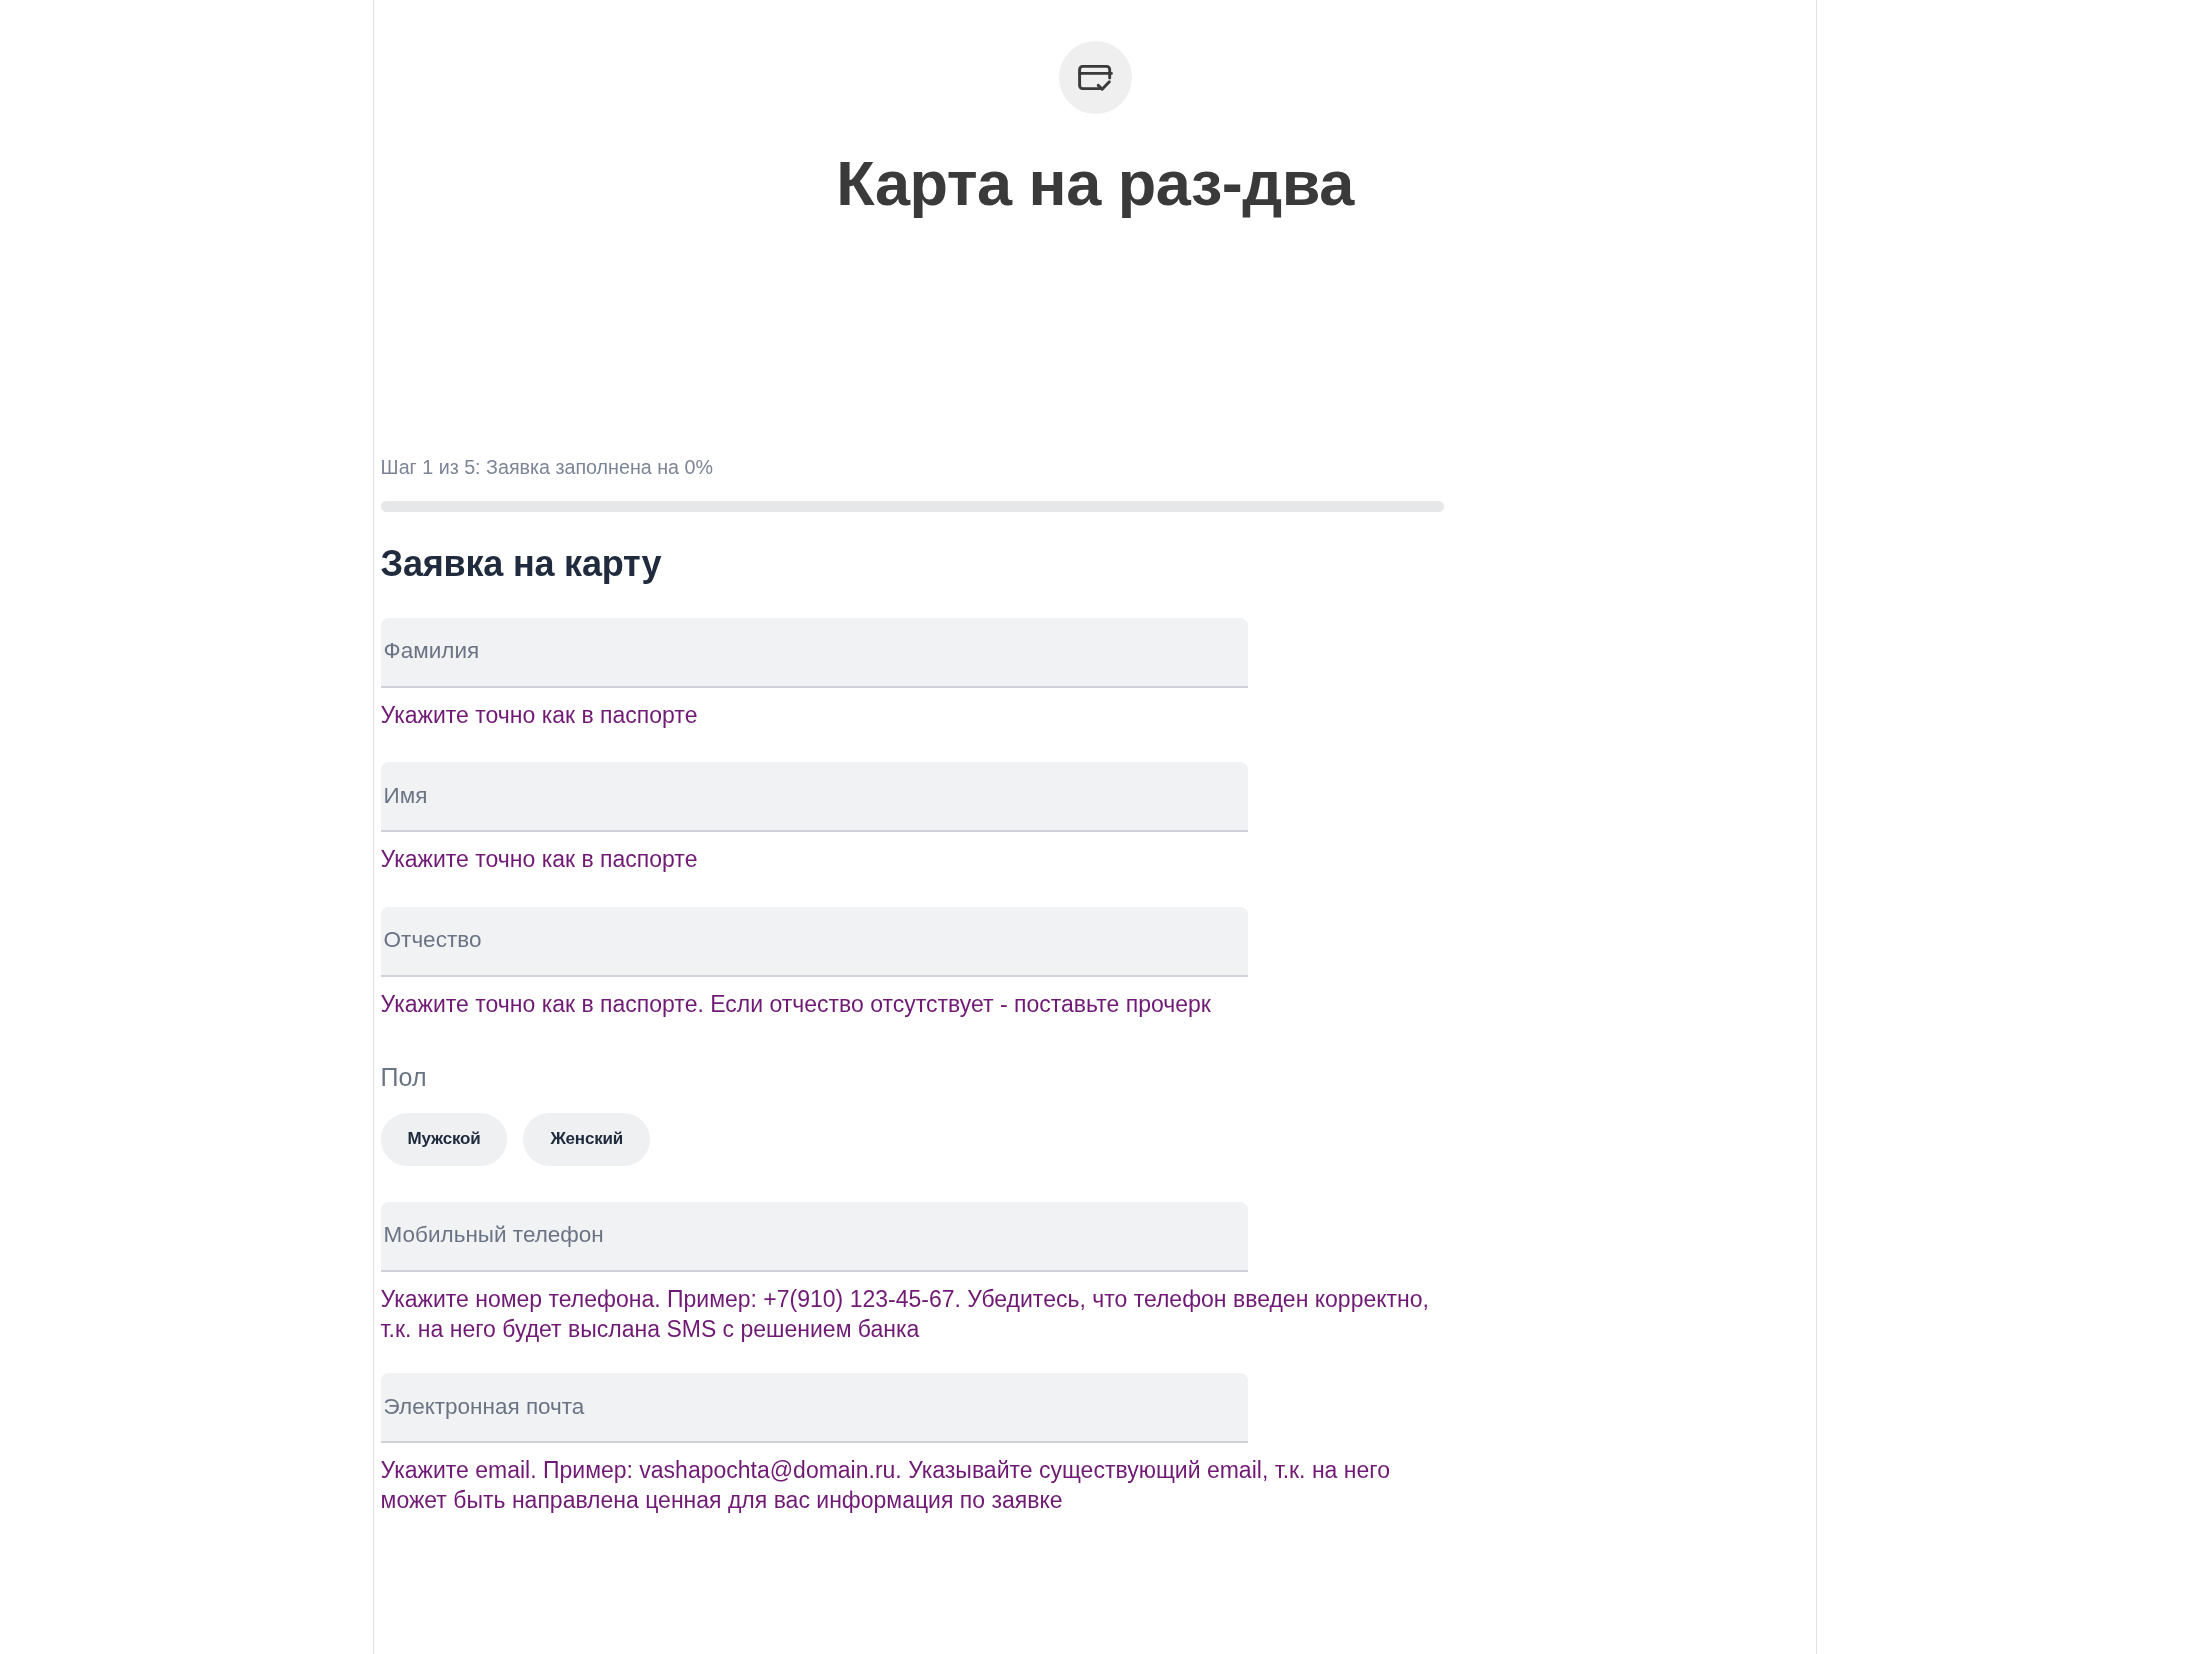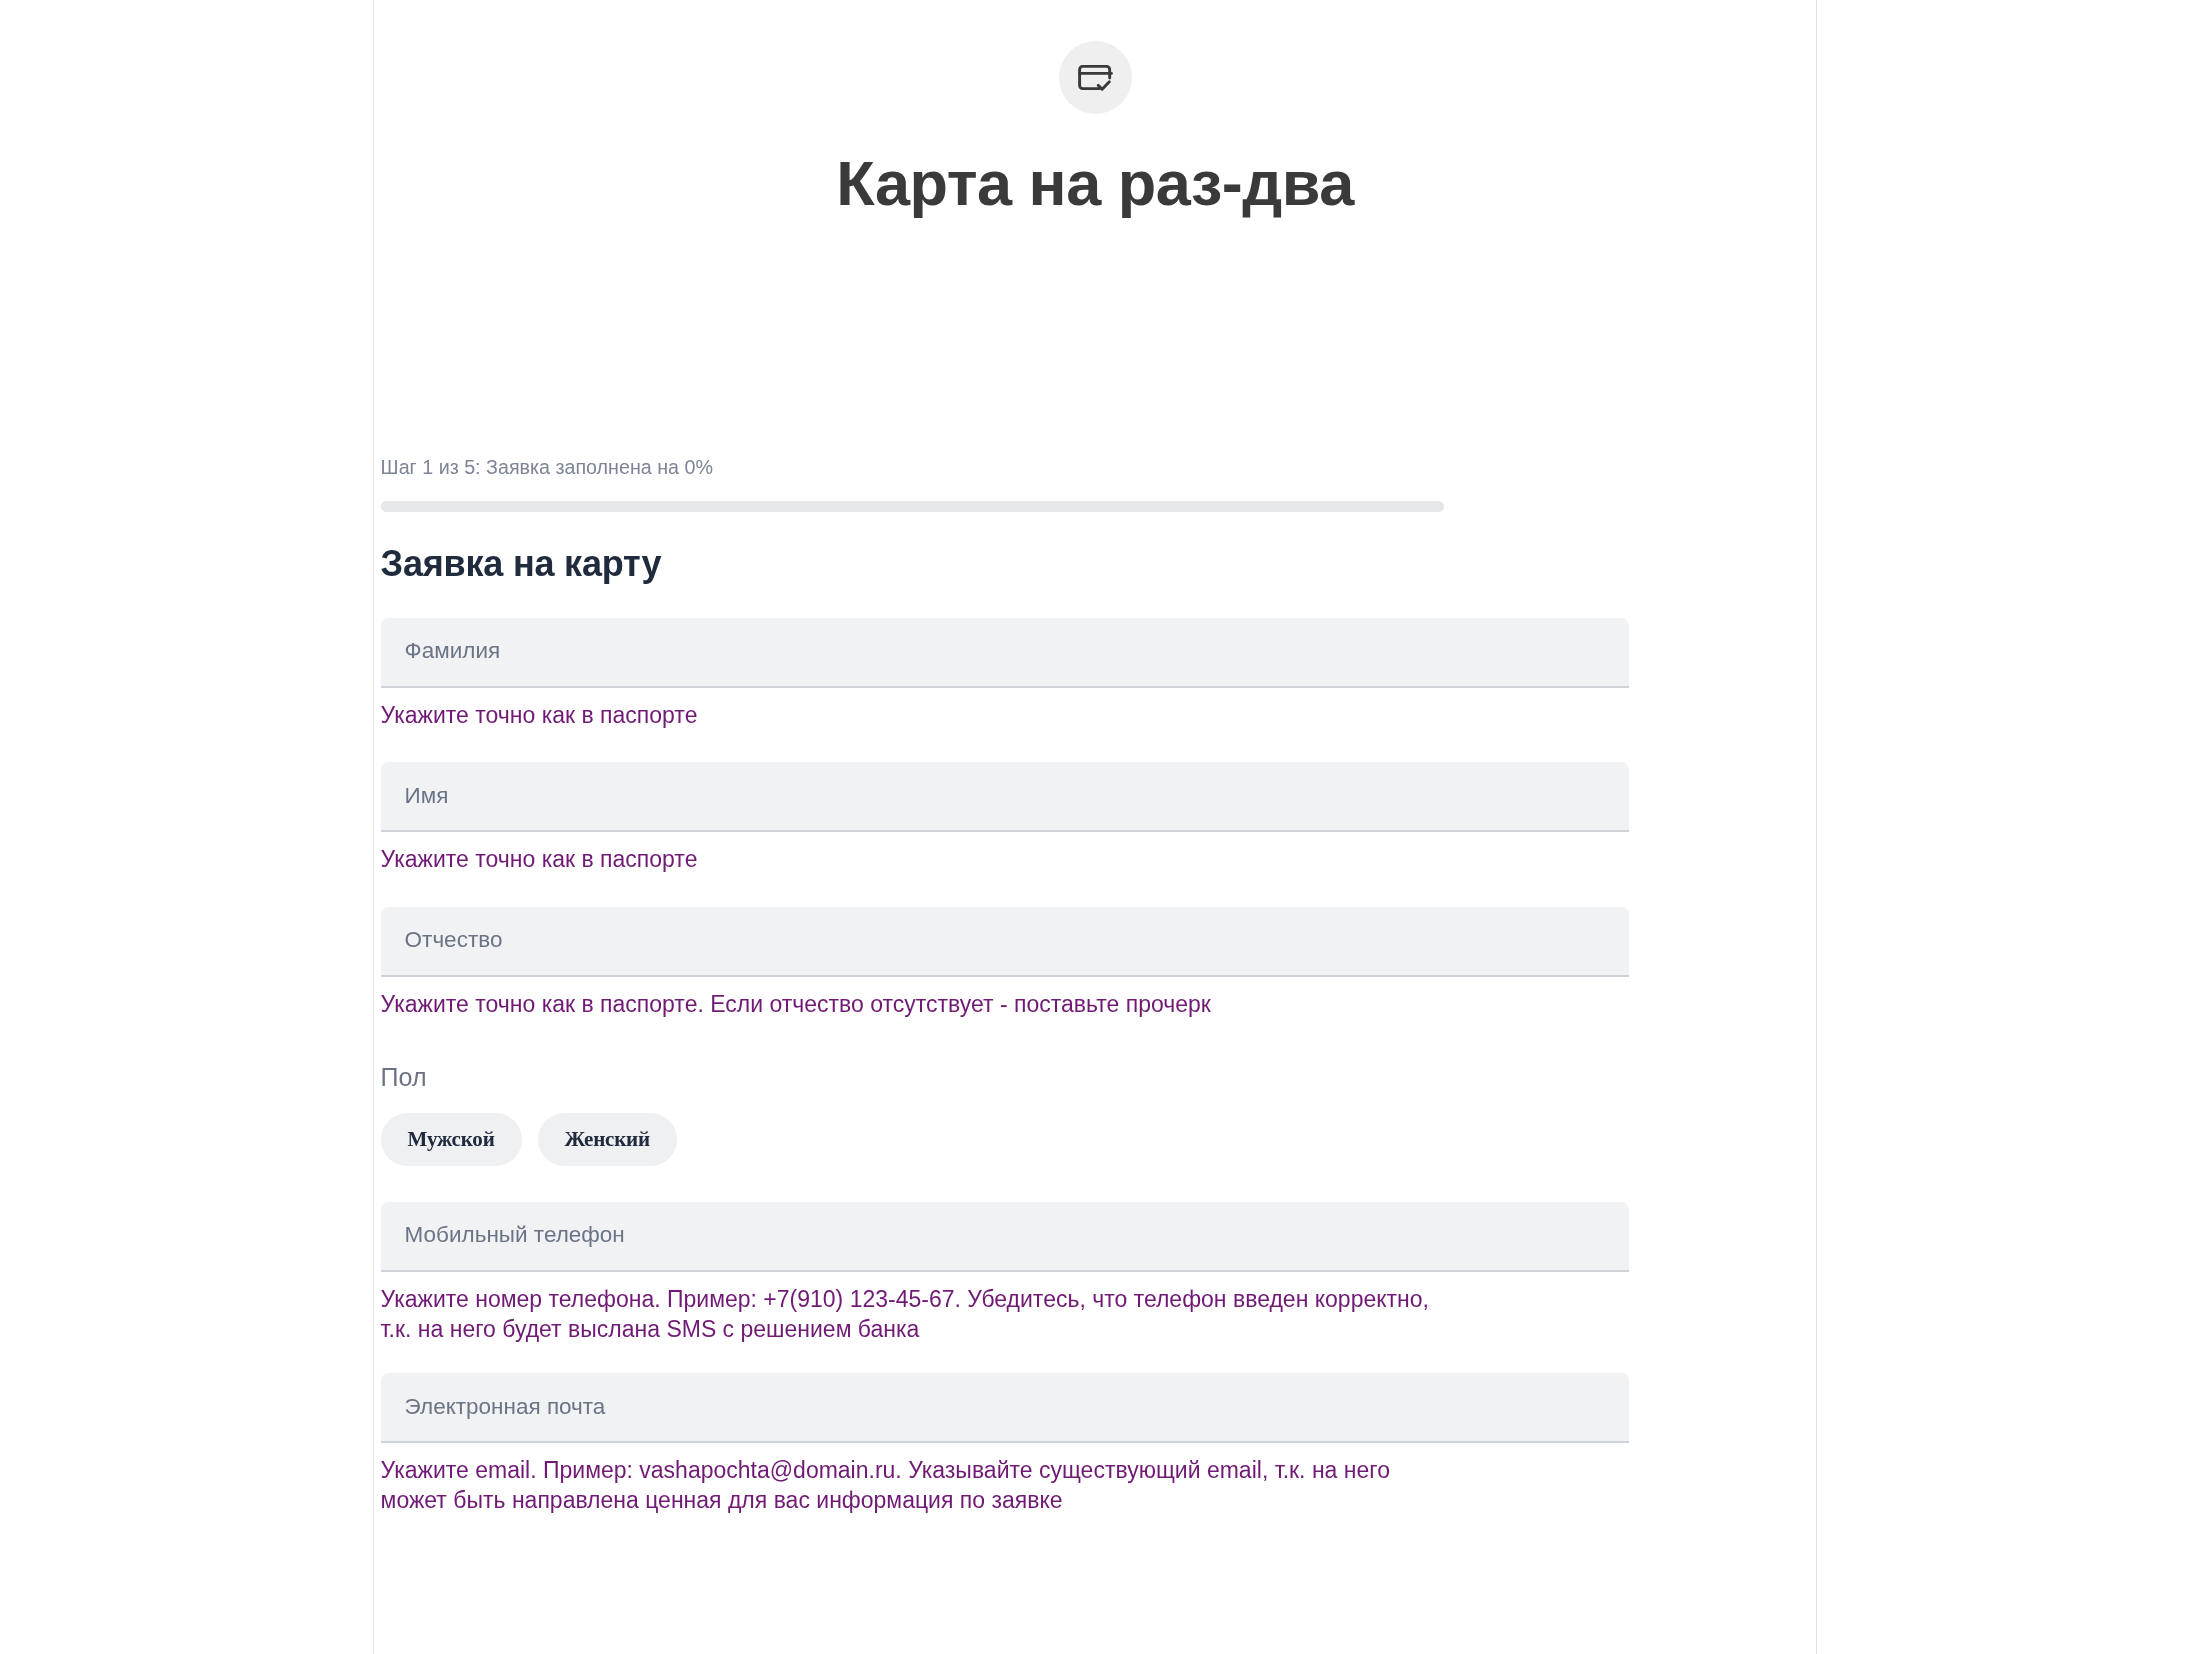--- a/index.html
+++ b/index.html
@@ -139,29 +139,29 @@
   }
 
   
   .fields {
     margin-top: 33px;
   }
   .field {
     margin-bottom: 0;
   }
   .field-box {
-    width: 1248px;
+    width: 867px;
     height: 70px;
     background: #f1f2f4;
     border-radius: 7.5px 7.5px 0 0;
     border-bottom: 2.8px solid #cfd2d8;
     display: flex;
     align-items: center;
     box-sizing: border-box;
-    padding: 0 24px;
+    padding: 0 3px;
   }
   .field-placeholder {
     font-size: 22.5px;
     color: #6b7485;
     line-height: 1;
   }
   .field-hint {
     margin-top: 12px;
     font-size: 23px;
     line-height: 1.33;
@@ -186,22 +186,22 @@
   }
   .gender-btn {
     background: #eff0f2;
     border: none;
     border-radius: 936px;
     padding: 0 27px;
     height: 53px;
     display: inline-flex;
     align-items: center;
     justify-content: center;
-    font-family: Liberation Serif, serif;
-    font-size: 21px;
+    font-family: Liberation Sans, sans-serif;
+    font-size: 17px;
     font-weight: 700;
     color: #202b3e;
     cursor: pointer;
     letter-spacing: -0.2px;
   }
 </style>
 </head>
 <body>
 
 <div class="viewport">

